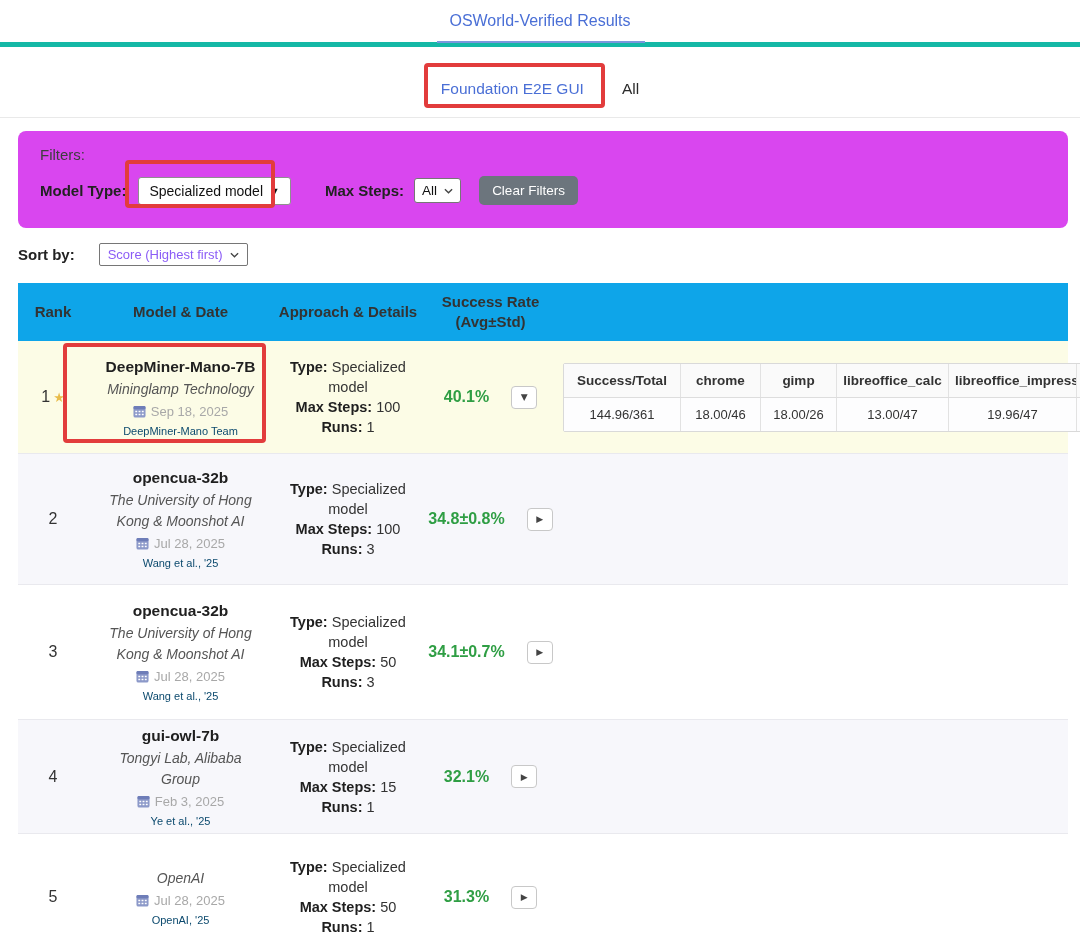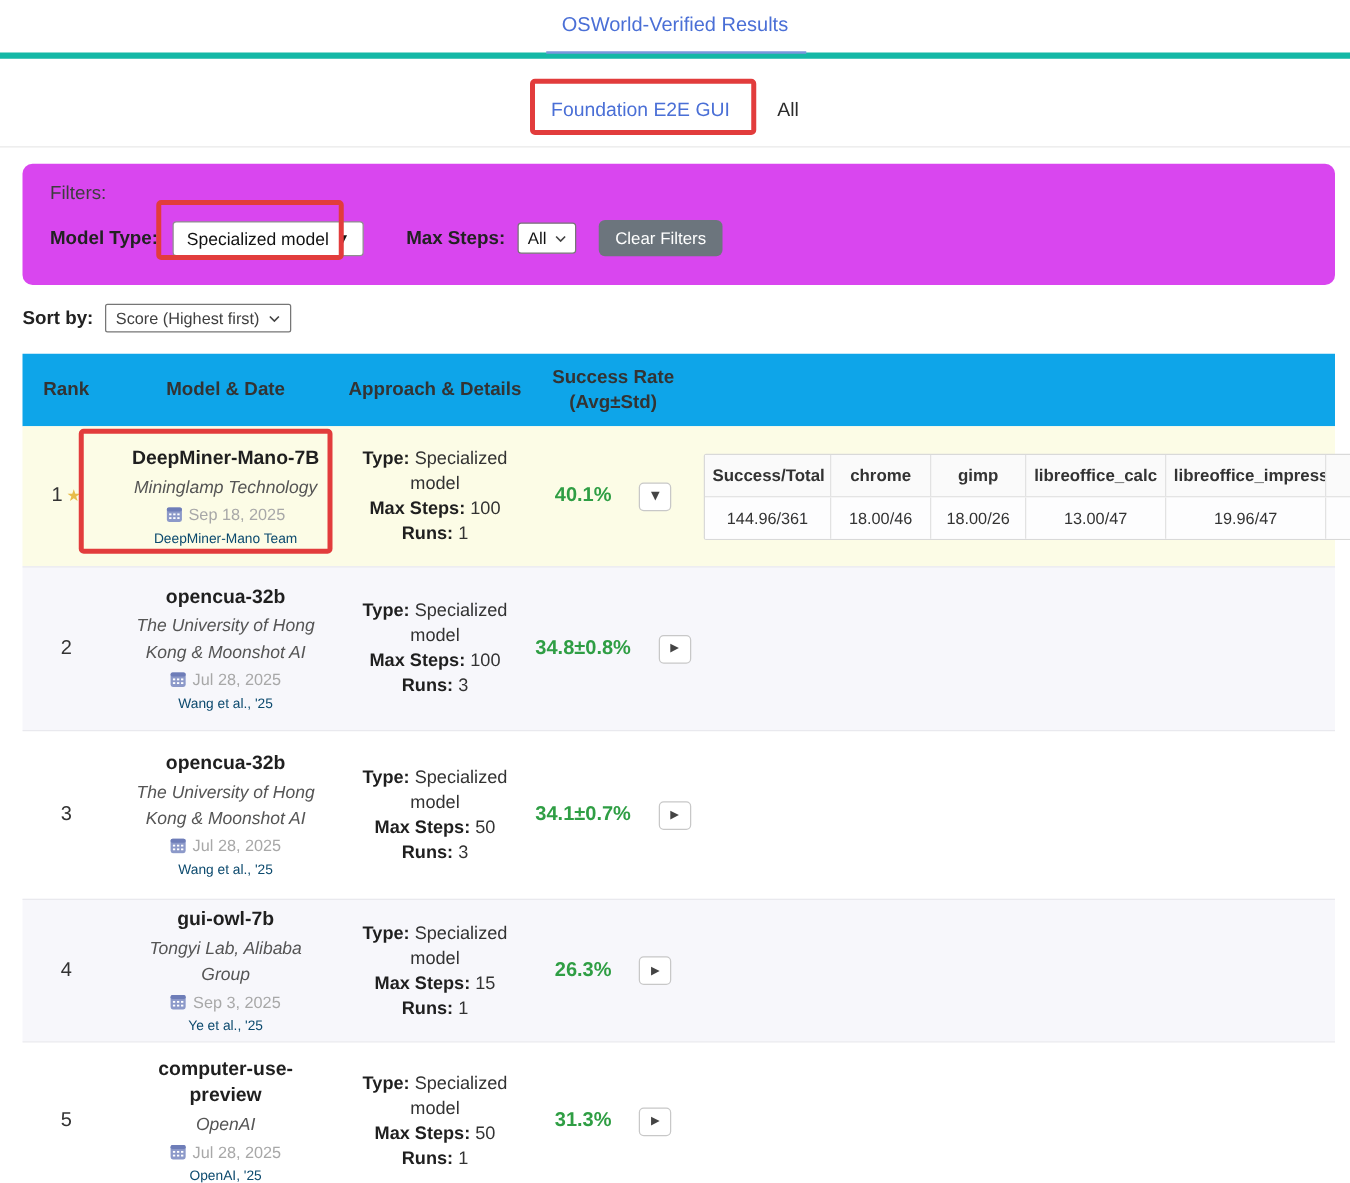--- a/index.html
+++ b/index.html
@@ -22,21 +22,21 @@
   .flabel{font-size:15px;font-weight:700;color:#222;}
   .select-box{display:inline-flex;align-items:center;background:#fff;border:1px solid #8f8f8f;border-radius:3px;padding:5px 10px;font-size:14px;color:#111;margin-left:12px;cursor:pointer;}
   .select-box .caret{font-size:11px;margin-left:6px;color:#111;}
   .select-small{display:inline-flex;align-items:center;background:#fff;border:1px solid #767676;border-radius:3px;padding:4px 7px;font-size:13.5px;color:#111;margin-left:10px;cursor:pointer;}
   .chev{margin-left:7px;width:9px;height:6px;}
   .btn-clear{margin-left:18px;background:#6c757d;color:#fff;border:none;border-radius:5px;font-size:13.5px;padding:7px 13px;font-family:"Liberation Sans",sans-serif;cursor:pointer;}
   .ml-big{margin-left:34px;}
   
   .sort-row{margin:15px 0 0 18px;display:flex;align-items:center;}
   .sort-row .flabel{font-size:15px;}
-  .sort-select{display:inline-flex;align-items:center;background:#fff;border:1px solid #767676;border-radius:2px;padding:3px 8px;font-size:13px;color:#404040;margin-left:9px;cursor:pointer;}
+  .sort-select{display:inline-flex;align-items:center;background:#fff;border:1px solid #767676;border-radius:2px;padding:3px 8px;font-size:13px;color:#8b5cf6;margin-left:24px;cursor:pointer;}
   
   .table-card{margin:17px 0 0 18px;width:1050px;}
   .thead{display:flex;align-items:center;background:#0ea5e9;height:58px;font-weight:700;font-size:15px;color:#333;}
   .thead .hc{text-align:center;line-height:20px;}
   .col-rank{width:70px;flex:none;}
   .col-model{width:185px;flex:none;}
   .col-approach{width:150px;flex:none;}
   .col-success{width:135px;flex:none;}
   .trow{display:flex;align-items:center;position:relative;}
   .trow + .trow{border-top:1px solid #e9e9ee;}
@@ -56,21 +56,21 @@
   .approach-cell b{color:#1f1f1f;}
   .success-cell{width:135px;flex:none;display:flex;align-items:center;justify-content:center;gap:22px;}
   .score{font-size:16px;font-weight:700;color:#2f9e44;}
   .toggle-btn{width:26px;height:23px;background:#fff;border:1px solid #c8c8c8;border-radius:4px;font-size:9px;color:#444;display:flex;align-items:center;justify-content:center;padding:0;cursor:pointer;font-family:"DejaVu Sans",sans-serif;}
   
   .details-table{position:absolute;left:545px;top:22px;border:1px solid #d9d9d9;border-radius:2px;font-size:13px;background:#fff;}
   .dt-row{display:flex;}
   .dt-head{background:#fafafa;font-weight:700;color:#333;border-bottom:1px solid #ddd;font-size:13.5px;}
   .dt-body{background:#fdfdfe;color:#333;}
   .dt-cell{box-sizing:border-box;padding:9px 6px;text-align:center;border-right:1px solid #e2e2e2;white-space:nowrap;overflow:hidden;}
-  .dt-cell:nth-child(1){width:101px;}
+  .dt-cell:nth-child(1){width:117px;}
   .dt-cell:nth-child(2){width:80px;}
   .dt-cell:nth-child(3){width:76px;}
   .dt-cell:nth-child(4){width:112px;}
   .dt-cell:nth-child(5){width:128px;}
   .dt-cell:nth-child(6){width:80px;border-right:none;}
   
   .anno{position:absolute;border:4px solid #e23c3c;border-radius:4px;box-sizing:border-box;pointer-events:none;z-index:20;}
   .anno-tab{left:424px;top:63px;width:181px;height:45px;}
   .anno-filter{left:125px;top:160px;width:150px;height:48px;}
   .anno-model{left:63px;top:343px;width:203px;height:100px;}
@@ -250,40 +250,39 @@
         <svg width="13" height="13" viewBox="0 0 14 14">
               <rect x="0.5" y="1" width="13" height="12.5" rx="2" fill="#8c99c9"></rect>
               <rect x="0.5" y="1" width="13" height="3.6" rx="1.5" fill="#6e7db8"></rect>
               <rect x="2.5" y="6.2" width="2" height="1.6" fill="#fff"></rect>
               <rect x="6" y="6.2" width="2" height="1.6" fill="#fff"></rect>
               <rect x="9.5" y="6.2" width="2" height="1.6" fill="#fff"></rect>
               <rect x="2.5" y="9.4" width="2" height="1.6" fill="#fff"></rect>
               <rect x="6" y="9.4" width="2" height="1.6" fill="#fff"></rect>
               <rect x="9.5" y="9.4" width="2" height="1.6" fill="#fff"></rect>
             </svg>
-        <span>Sep 3, 2025</span>
+        <span>Feb 3, 2025</span>
       </div>
       <a class="mlink">Ye et al., '25</a>
     </div>
     <div class="approach-cell">
       <div><b>Type:</b> <span>Specialized model</span></div>
       <div><b>Max Steps:</b> <span>15</span></div>
       <div><b>Runs:</b> <span>1</span></div>
     </div>
     <div class="success-cell">
-      <span class="score">26.3%</span>
+      <span class="score">32.1%</span>
       <button class="toggle-btn">▶</button>
     </div>
   </div>
       <div class="trow">
     <div class="rank-cell">
       <span>5</span>
     </div>
     <div class="model-cell">
-      <div class="mname">computer-use-preview</div>
       <div class="morg">OpenAI</div>
       <div class="mdate">
         <svg width="13" height="13" viewBox="0 0 14 14">
               <rect x="0.5" y="1" width="13" height="12.5" rx="2" fill="#8c99c9"></rect>
               <rect x="0.5" y="1" width="13" height="3.6" rx="1.5" fill="#6e7db8"></rect>
               <rect x="2.5" y="6.2" width="2" height="1.6" fill="#fff"></rect>
               <rect x="6" y="6.2" width="2" height="1.6" fill="#fff"></rect>
               <rect x="9.5" y="6.2" width="2" height="1.6" fill="#fff"></rect>
               <rect x="2.5" y="9.4" width="2" height="1.6" fill="#fff"></rect>
               <rect x="6" y="9.4" width="2" height="1.6" fill="#fff"></rect>

